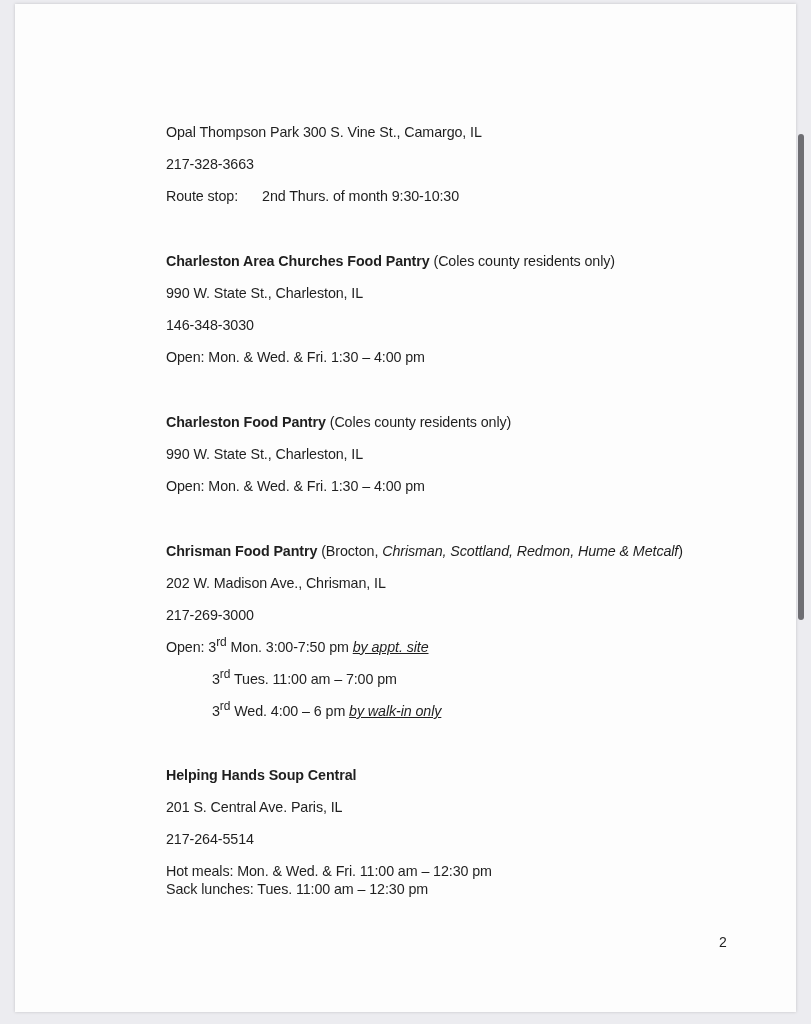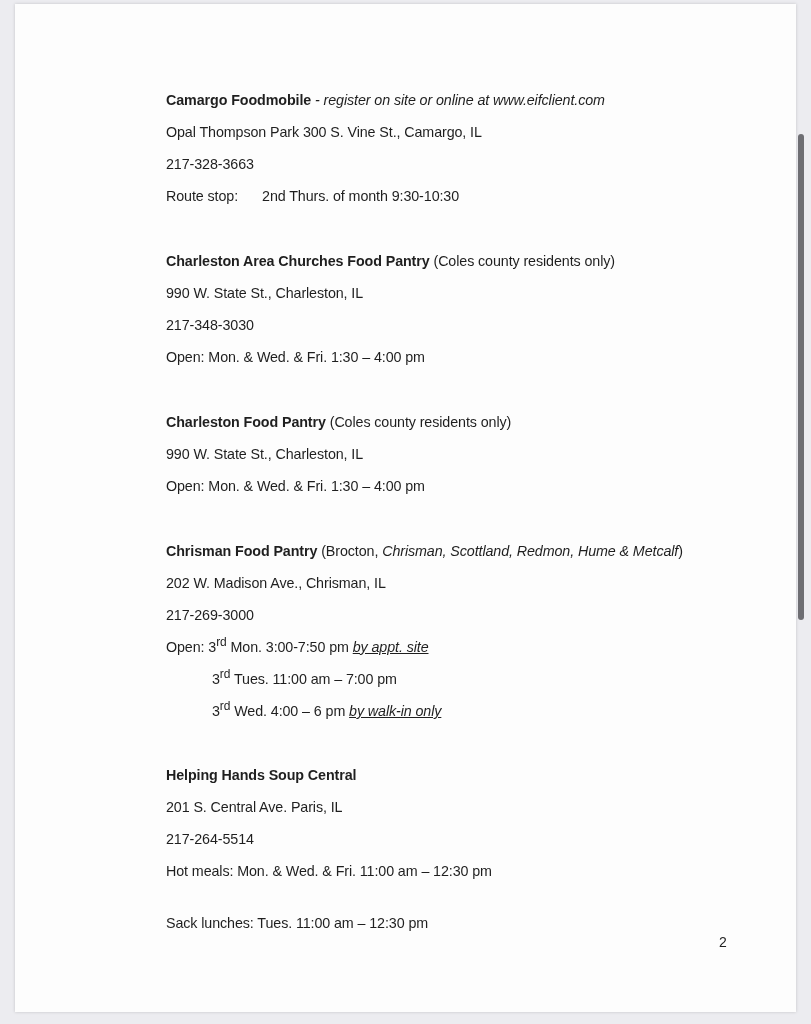--- a/index.html
+++ b/index.html
@@ -39,34 +39,31 @@
     position: absolute; left: 798px; top: 134px;
     width: 6px; height: 486px;
     background: #6e6e73; border-radius: 3px;
   }
 </style>
 </head>
 <body>
 
 <div class="page">
 
-  <div class="line" style="top:87px">
-    <span class="b">Camargo Foodmobile</span><span class="i"> - register on site or online at www.eifclient.com</span>
-  </div>
   <div class="line" style="top:119px">Opal Thompson Park 300 S. Vine St., Camargo, IL</div>
   <div class="line" style="top:151px">217-328-3663</div>
   <div class="line" style="top:183px">
     <span>Route stop:</span><span class="gap"></span><span>2nd Thurs. of month 9:30-10:30</span>
   </div>
 
   <div class="line" style="top:248px">
     <span class="b">Charleston Area Churches Food Pantry</span><span> (Coles county residents only)</span>
   </div>
   <div class="line" style="top:280px">990 W. State St., Charleston, IL</div>
-  <div class="line" style="top:312px">217-348-3030</div>
+  <div class="line" style="top:312px">146-348-3030</div>
   <div class="line" style="top:344px">Open:  Mon. &amp; Wed. &amp; Fri. 1:30 – 4:00 pm</div>
 
   <div class="line" style="top:409px">
     <span class="b">Charleston Food Pantry</span><span> (Coles county residents only)</span>
   </div>
   <div class="line" style="top:441px">990 W. State St., Charleston, IL</div>
   <div class="line" style="top:473px">Open:  Mon. &amp; Wed. &amp; Fri. 1:30 – 4:00 pm</div>
 
   <div class="line" style="top:538px">
     <span class="b">Chrisman Food Pantry</span><span> (Brocton, </span><span class="i">Chrisman, Scottland, Redmon, Hume &amp; Metcalf</span><span>)</span>
@@ -82,18 +79,18 @@
   <div class="line indent" style="top:698px">
     <span>3</span><sup>rd</sup><span> Wed. 4:00 – 6 pm </span><span class="i u">by walk-in only</span>
   </div>
 
   <div class="line" style="top:762px">
     <span class="b">Helping Hands Soup Central</span>
   </div>
   <div class="line" style="top:794px">201 S. Central Ave. Paris, IL</div>
   <div class="line" style="top:826px">217-264-5514</div>
   <div class="line" style="top:858px">Hot meals: Mon. &amp; Wed. &amp; Fri. 11:00 am – 12:30 pm</div>
-  <div class="line" style="top:910px">Sack lunches: Tues. 11:00 am – 12:30 pm</div>
+  <div class="line" style="top:876px">Sack lunches: Tues. 11:00 am – 12:30 pm</div>
 
   <div class="page-number">2</div>
 </div>
 
 <div class="scrollbar"></div>
 
 </body></html>

